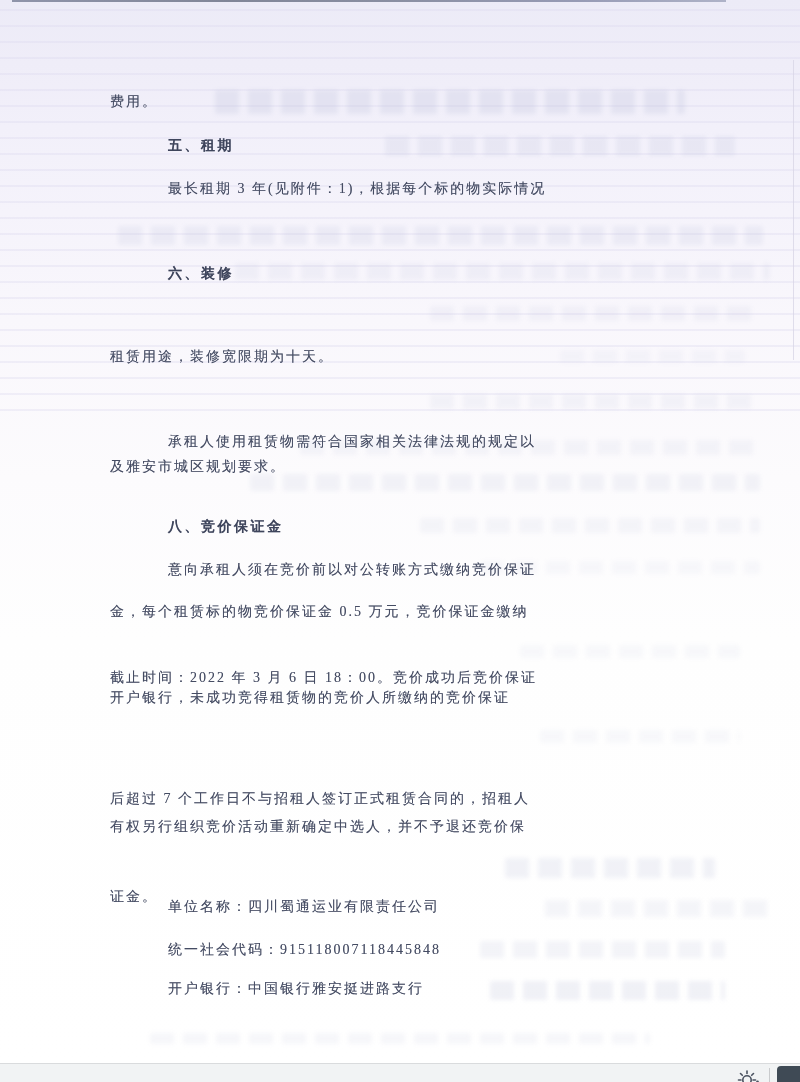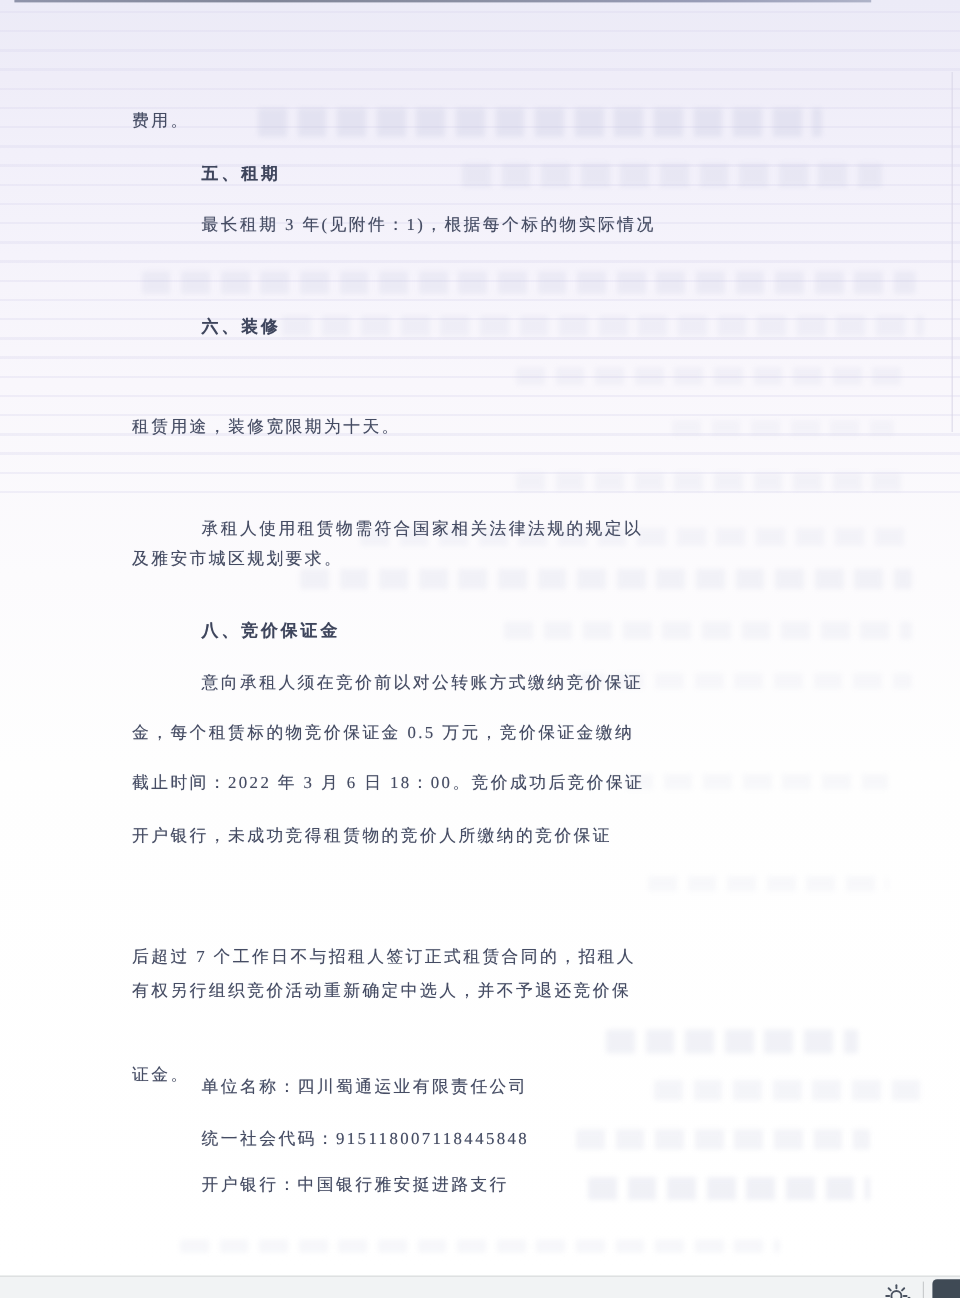--- a/index.html
+++ b/index.html
@@ -104,21 +104,21 @@
   <div class="line flush" style="top:88px;">费用。</div>
   <div class="line heading indent" style="top:132px;">五、租期</div>
   <div class="line indent" style="top:175px;">最长租期 3 年(见附件：1)，根据每个标的物实际情况</div>
   <div class="line heading indent" style="top:260px;">六、装修</div>
   <div class="line flush" style="top:343px;">租赁用途，装修宽限期为十天。</div>
   <div class="line indent" style="top:428px;">承租人使用租赁物需符合国家相关法律法规的规定以</div>
   <div class="line flush" style="top:453px;">及雅安市城区规划要求。</div>
   <div class="line heading indent" style="top:513px;">八、竞价保证金</div>
   <div class="line indent" style="top:556px;">意向承租人须在竞价前以对公转账方式缴纳竞价保证</div>
   <div class="line flush" style="top:598px;">金，每个租赁标的物竞价保证金 0.5 万元，竞价保证金缴纳</div>
-  <div class="line flush" style="top:640px;">截止时间：2022 年 3 月 6 日 18：00。竞价成功后竞价保证</div>
+  <div class="line flush" style="top:664px;">截止时间：2022 年 3 月 6 日 18：00。竞价成功后竞价保证</div>
   <div class="line flush" style="top:684px;">开户银行，未成功竞得租赁物的竞价人所缴纳的竞价保证</div>
   <div class="line flush" style="top:785px;">后超过 7 个工作日不与招租人签订正式租赁合同的，招租人</div>
   <div class="line flush" style="top:813px;">有权另行组织竞价活动重新确定中选人，并不予退还竞价保</div>
   <div class="line flush" style="top:883px;">证金。</div>
   <div class="line indent" style="top:893px;">单位名称：四川蜀通运业有限责任公司</div>
   <div class="line indent" style="top:936px;">统一社会代码：915118007118445848</div>
   <div class="line indent" style="top:975px;text-align:center;">开户银行：中国银行雅安挺进路支行</div>
 </div>
 
 <div class="viewer-bar"></div>

